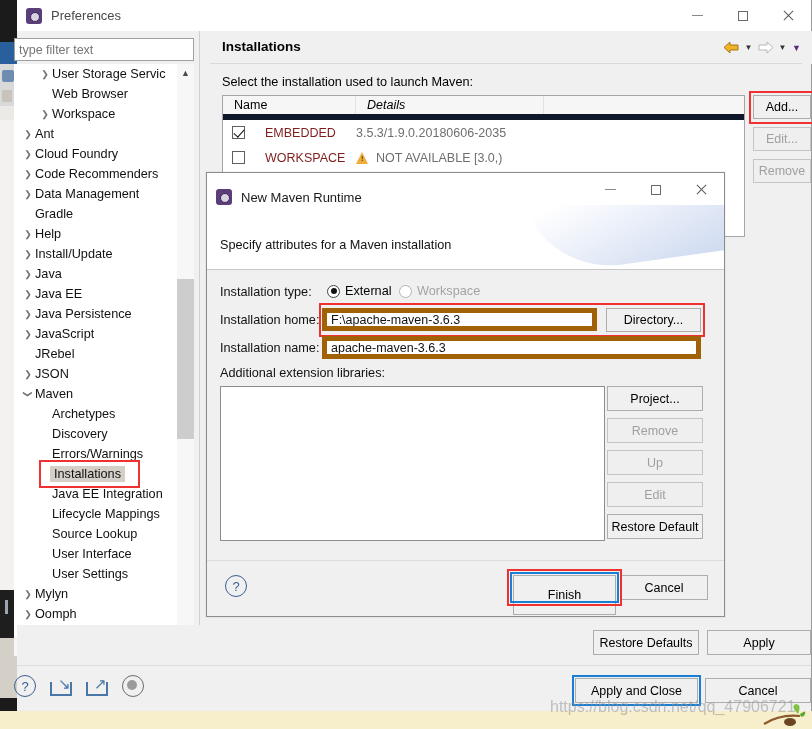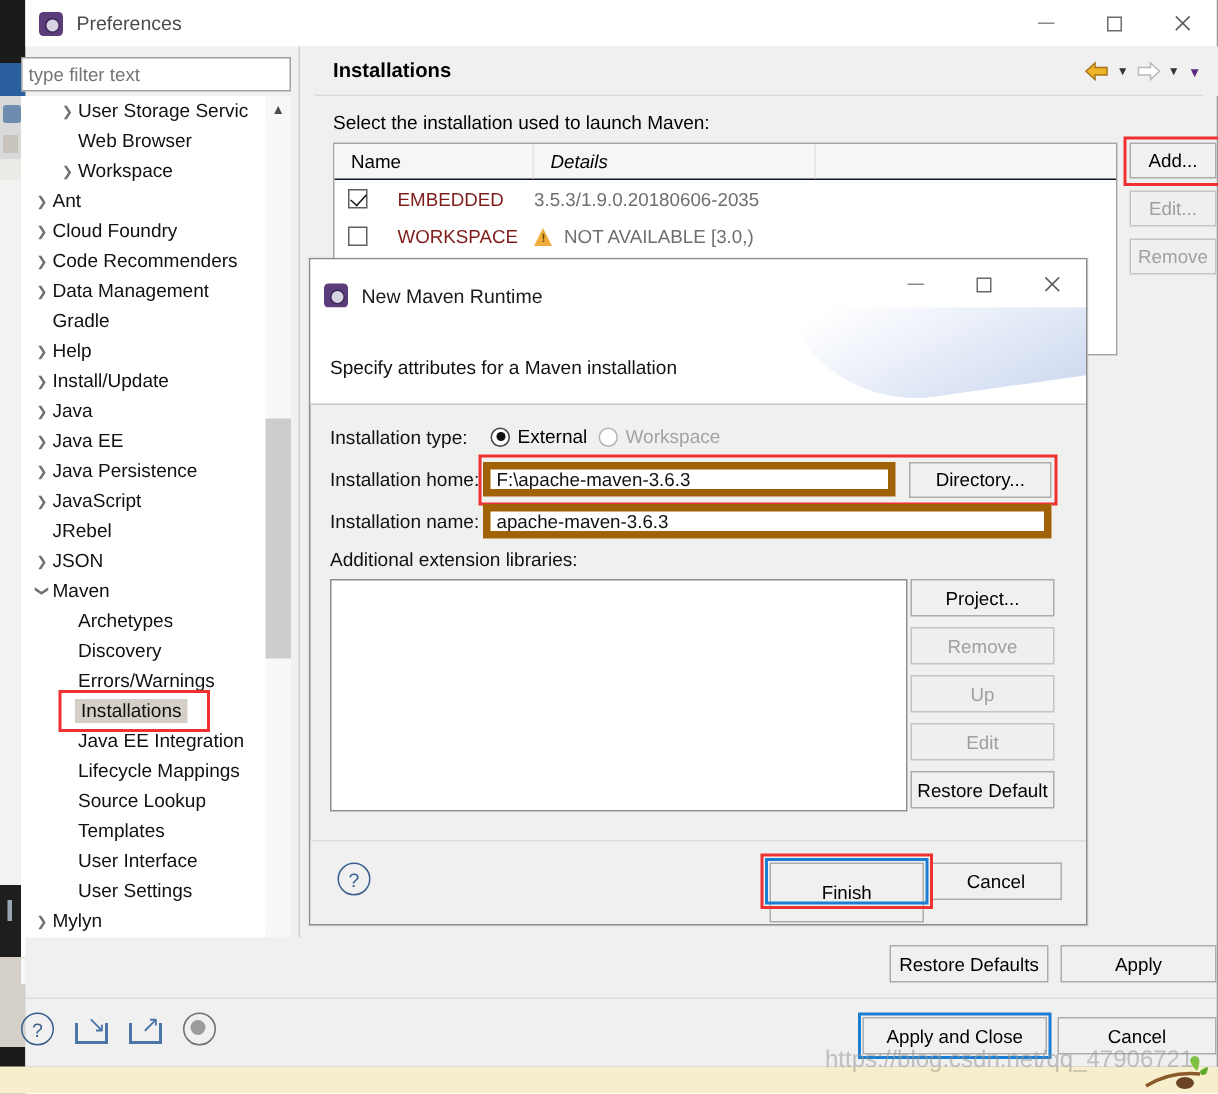--- a/index.html
+++ b/index.html
@@ -125,21 +125,21 @@
   .caret { width:11px; height:15px; display:flex; align-items:center; justify-content:center; font-size:8px; color:#333; }
   .caret.purple { color:#5b2a83; font-size:9px; }
   .content-sep { position:absolute; left:10px; top:32px; width:592px; height:1px; background:#d9d9d9; }
   .content-body-label { position:absolute; left:22px; top:44px; font-size:12.7px; color:#000; }
 
   
   .inst-table {
     position:absolute; left:22px; top:64px; width:523px; height:142px;
     background:#fff; border:1px solid #a5a5a5;
   }
-  .it-header { display:flex; height:24px; background:#f6f6f6; border-bottom:1px solid #0f172a; }
+  .it-header { display:flex; height:24px; background:#f6f6f6; border-bottom:6px solid #0f172a; }
   .it-th { font-size:12.5px; color:#000; display:flex; align-items:center; padding-left:11px; border-right:1px solid #e2e2e2; }
   .it-th.c1 { width:133px; }
   .it-th.c2 { width:188px;font-style:italic; }
   .it-th.c3 { flex:1; border-right:none; }
   .it-row { display:flex; height:25px; align-items:center; }
   .it-row .cell1 { width:133px; display:flex; align-items:center; padding-left:9px; }
   .it-row .cell2 { width:188px; display:flex; align-items:center; gap:7px; color:#6f6f6f; font-size:12.5px; }
   .cb { width:13px; height:13px; border:1px solid #5f5f5f; background:#fff; position:relative; flex:none; }
   .cb.checked::after {
     content:""; position:absolute; left:3px; top:0px; width:5px; height:9px;
@@ -368,24 +368,20 @@
             <span class="arrow none">❯</span>
             <span class="lbl">Java EE Integration</span>
           </div>
           <div class="tree-item d1">
             <span class="arrow none">❯</span>
             <span class="lbl">Lifecycle Mappings</span>
           </div>
           <div class="tree-item d1">
             <span class="arrow none">❯</span>
             <span class="lbl">Source Lookup</span>
-          </div>
-          <div class="tree-item d1">
-            <span class="arrow none">❯</span>
-            <span class="lbl">Templates</span>
           </div>
           <div class="tree-item d1">
             <span class="arrow none">❯</span>
             <span class="lbl">User Interface</span>
           </div>
           <div class="tree-item d1">
             <span class="arrow none">❯</span>
             <span class="lbl">User Settings</span>
           </div>
           <div class="tree-item d0">

